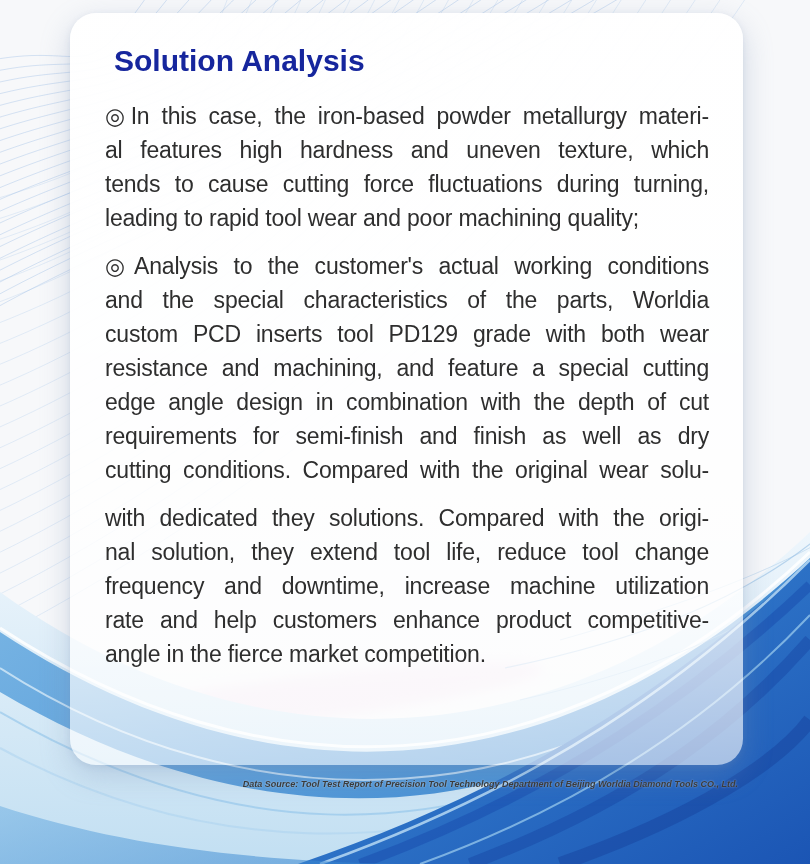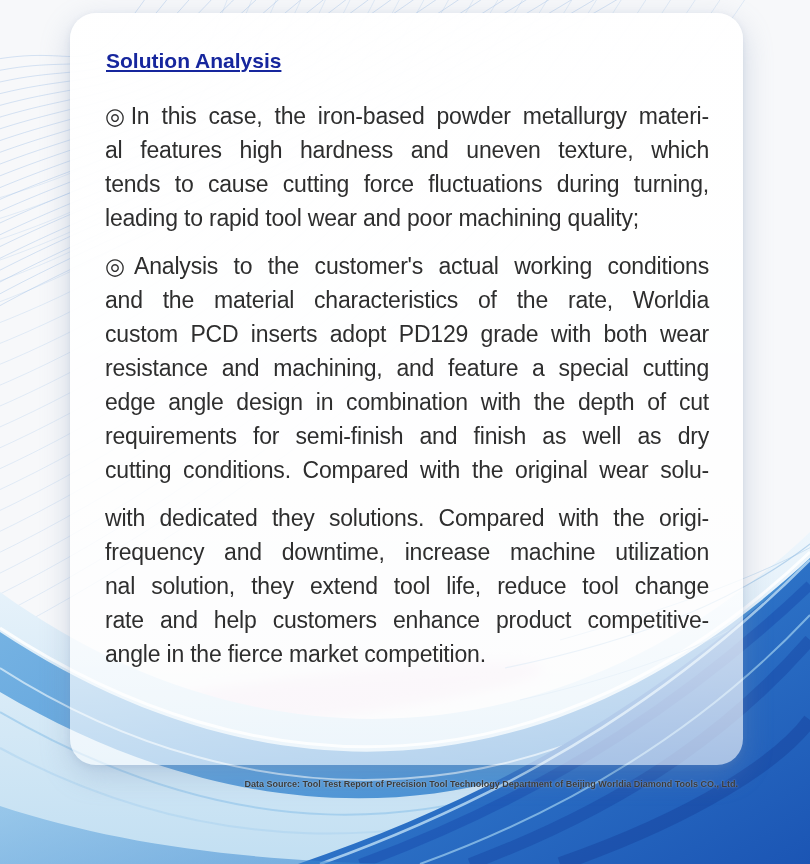--- a/index.html
+++ b/index.html
@@ -10,35 +10,36 @@
   }
   svg.bg{position:absolute;inset:0;display:block;}
   .card{
     position:absolute;left:70px;top:13px;width:673px;height:752px;
     border-radius:26px;box-sizing:border-box;
     padding:30px 34px 0 28px;
     background:linear-gradient(180deg,rgba(255,255,255,0.96) 0%,rgba(255,255,255,0.92) 55%,rgba(255,255,255,0.60) 100%);
     box-shadow:0 10px 30px rgba(125,145,180,0.32),0 2px 6px rgba(125,145,180,0.16);
   }
   .card-title{
-    margin:0 0 20px 8px;
-    font-size:21px;line-height:36px;font-weight:700;
-    color:#16269d;letter-spacing:0px;text-decoration:underline;
+    margin:0 0 20px 16px;
+    font-size:30px;line-height:36px;font-weight:700;
+    color:#16269d;letter-spacing:0px;
   }
   .paragraphs{margin-left:7px;}
   .paragraph{margin:0 0 14px 0;}
   .line{
     font-size:23px;line-height:34px;color:#2e2e2e;letter-spacing:-0.2px;
     text-align:justify;text-align-last:justify;white-space:nowrap;
   }
   .line.last{text-align-last:left;}
   .footer-note{
     position:absolute;top:779px;right:72px;
     font-size:9px;font-weight:700;color:#3b3b3b;letter-spacing:0px;
     text-shadow:0 0 2px rgba(255,255,255,0.5);
+    font-style:italic;
   }
 </style>
 </head>
 <body>
 
 <svg class="bg" width="810" height="864" viewBox="0 0 810 864" xmlns="http://www.w3.org/2000/svg">
   <defs>
     <linearGradient id="gLight" x1="0" y1="0" x2="0" y2="1">
       <stop offset="0" stop-color="#eef6fc"></stop>
       <stop offset="1" stop-color="#c2dff2"></stop>
@@ -138,30 +139,30 @@
   <h1 class="card-title">Solution Analysis</h1>
   <div class="paragraphs">
       <div class="paragraph">
         <div class="line">◎In this case, the iron-based powder metallurgy materi-</div>
         <div class="line">al features high hardness and uneven texture, which</div>
         <div class="line">tends to cause cutting force fluctuations during turning,</div>
         <div class="line last">leading to rapid tool wear and poor machining quality;</div>
       </div>
       <div class="paragraph">
         <div class="line">◎Analysis to the customer's actual working conditions</div>
-        <div class="line">and the material characteristics of the rate, Worldia</div>
-        <div class="line">custom PCD inserts adopt PD129 grade with both wear</div>
+        <div class="line">and the special characteristics of the parts, Worldia</div>
+        <div class="line">custom PCD inserts tool PD129 grade with both wear</div>
         <div class="line">resistance and machining, and feature a special cutting</div>
         <div class="line">edge angle design in combination with the depth of cut</div>
         <div class="line">requirements for semi-finish and finish as well as dry</div>
         <div class="line">cutting conditions. Compared with the original wear solu-</div>
       </div>
       <div class="paragraph">
         <div class="line">with dedicated they solutions. Compared with the origi-</div>
+        <div class="line">nal solution, they extend tool life, reduce tool change</div>
         <div class="line">frequency and downtime, increase machine utilization</div>
-        <div class="line">nal solution, they extend tool life, reduce tool change</div>
         <div class="line">rate and help customers enhance product competitive-</div>
         <div class="line last">angle in the fierce market competition.</div>
       </div>
     </div>
 </div>
 
 <div class="footer-note">Data Source: Tool Test Report of Precision Tool Technology Department of Beijing Worldia Diamond Tools CO., Ltd.</div>
 
 </body></html>

